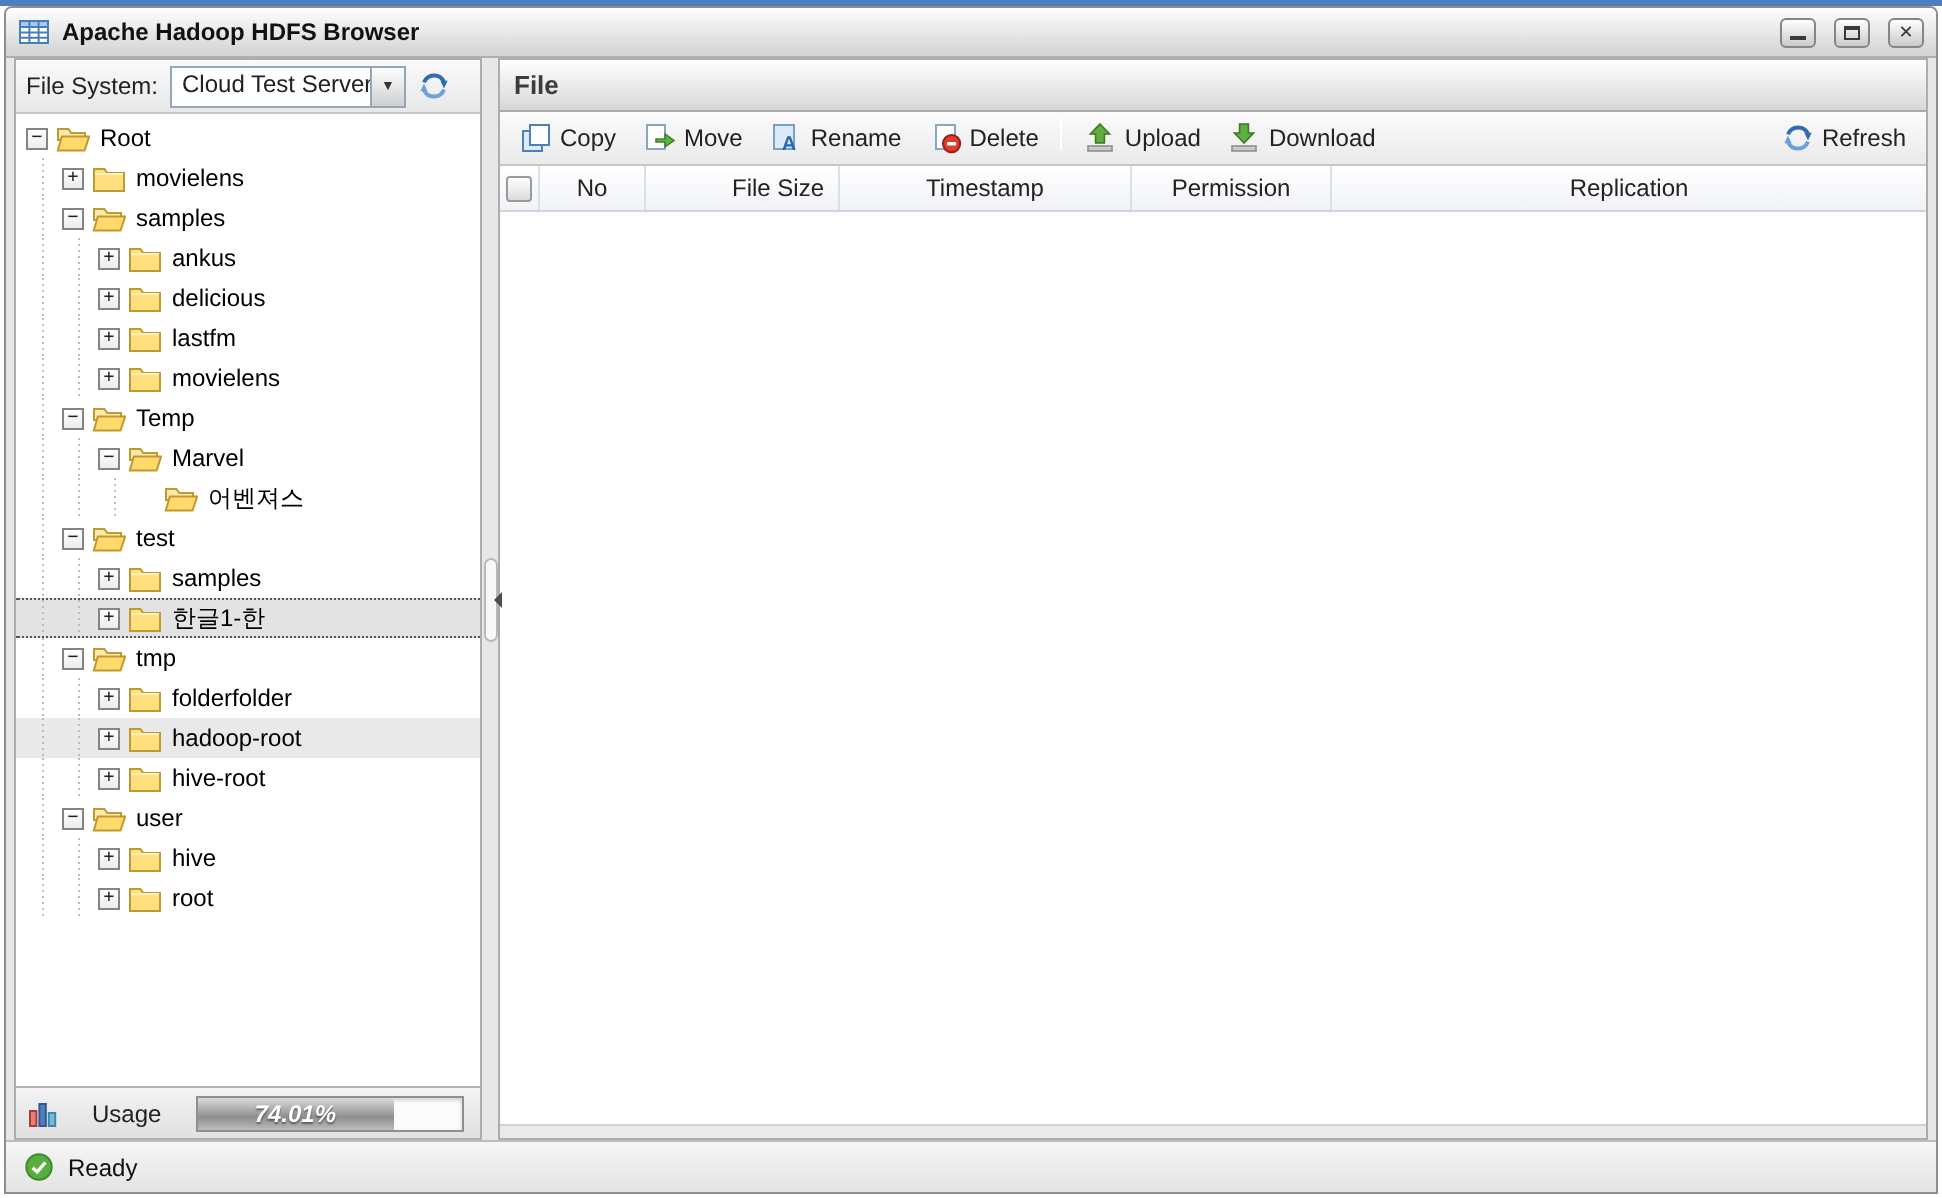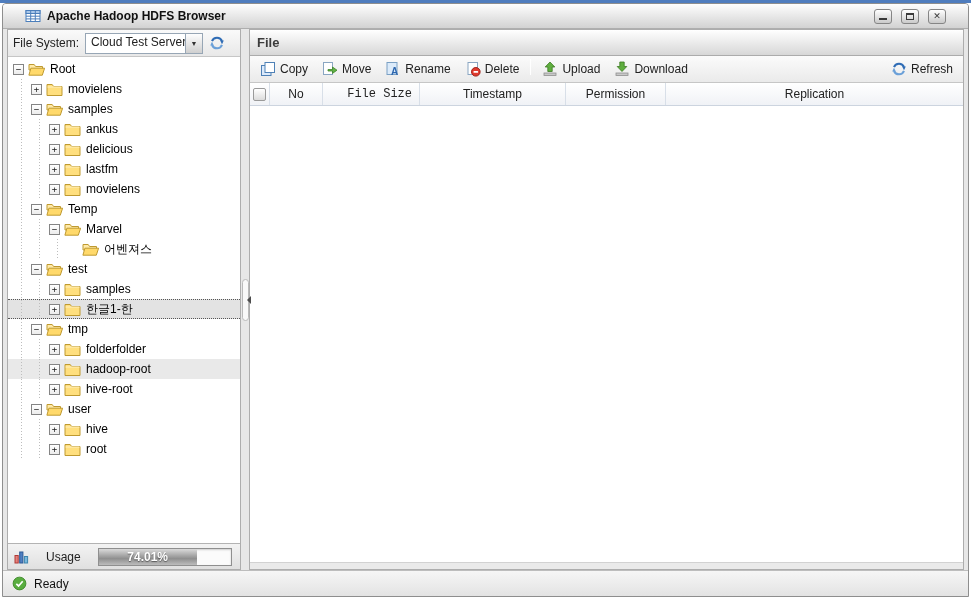--- a/index.html
+++ b/index.html
@@ -5,21 +5,21 @@
   * { margin:0; padding:0; box-sizing:border-box; }
   html,body { width:971px; height:599px; background:#fff; overflow:hidden;
     font-family:"Liberation Sans", sans-serif; }
   .top-strip { position:absolute; top:0; left:0; width:971px; height:3px; background:#4f7dbe; }
   .window { position:absolute; top:3px; left:2px; right:2px; bottom:2px;
     background:#e7e7e7; border:1px solid #8e8e8e; border-radius:4px 4px 0 0;
     display:flex; flex-direction:column; overflow:hidden; }
 
   
   .titlebar { height:25px; flex:none; display:flex; align-items:center; gap:6px;
-    padding:0 22px; background:linear-gradient(#fefefe,#d2d2d2); border-bottom:1px solid #aeaeae; }
+    padding:0 6px; background:linear-gradient(#fefefe,#d2d2d2); border-bottom:1px solid #aeaeae; }
   .title-text { flex:1; font-size:12px; font-weight:bold; color:#111; }
   .win-btn { width:18px; height:15px; border:1px solid #858585; border-radius:3px;
     background:linear-gradient(#ffffff,#cacaca); margin-left:3px; display:inline-flex;
     align-items:center; justify-content:center; cursor:pointer; }
   .glyph-min { width:8px; height:2px; background:#3a3a3a; margin-top:5px; }
   .glyph-max { width:8px; height:7px; border:1px solid #3a3a3a; border-top-width:2px; }
   .glyph-close { font-size:9px; color:#3a3a3a; line-height:9px; }
 
   
   .main { flex:1; display:flex; min-height:0; padding:0 4px; }
@@ -64,40 +64,40 @@
     text-align:center; color:#222; font-family:"DejaVu Sans Mono",monospace; cursor:pointer; }
   .expander.none { border:none; background:none; cursor:default; }
   .folder-ico { flex:none; width:17px; height:14px; margin-right:5px; display:inline-flex; }
   .tree-label { padding-right:6px; }
 
   
   .usage-bar { height:26px; flex:none; display:flex; align-items:center; gap:17px;
     padding:0 8px 0 6px; border-top:1px solid #b3b3b3;
     background:linear-gradient(#f3f3f3,#e0e0e0); font-size:12px; color:#222;justify-content:center; }
   .progress { flex:1; height:18px; border:1px solid #8f8f8f; background:#fbfbfb;
-    box-shadow:inset 0 1px 2px rgba(0,0,0,.18); }
+    box-shadow:inset 0 1px 2px rgba(0,0,0,.18);font-style:italic; }
   .progress-fill { height:100%; width:0; background:linear-gradient(#dadada,#8f8f8f 60%,#bcbcbc);
     display:flex; align-items:center; justify-content:center; color:#fff; font-weight:bold;
     font-size:12px; text-shadow:0 1px 1px rgba(0,0,0,.45); }
 
   
   .toolbar { height:27px; flex:none; display:flex; align-items:center; gap:2px; padding:0 4px;
     background:linear-gradient(#fbfbfb,#eaeaea); border-bottom:1px solid #c6c6c6; }
   .tb-btn { display:flex; align-items:center; gap:4px; padding:2px 6px; border-radius:3px;
     font-size:12px; color:#222; cursor:pointer; }
   .tb-sep { width:1px; height:16px; background:#b5b5b5; border-right:1px solid #fff; margin:0 3px; flex:none; }
   .tb-spacer { flex:1; }
 
   
   .grid-header { height:23px; flex:none; display:flex;
     background:linear-gradient(#ffffff,#f0f2f6); border-bottom:1px solid #ccd4df; }
   .gh-cell { border-right:1px solid #d8dfe8; display:flex; align-items:center;
     padding:0 7px; font-size:12px; color:#222; cursor:pointer; white-space:nowrap; }
   .gh-cell.align-center { justify-content:center; }
-  .gh-cell.align-right { justify-content:flex-end;font-family:Liberation Mono, monospace; }
+  .gh-cell.align-right { justify-content:flex-end; }
   .gh-cell.flex { flex:1; border-right:none; }
   .checkbox { width:13px; height:13px; border:1px solid #9a9a9a; border-radius:2px;
     background:linear-gradient(#ffffff,#dcdcdc); flex:none; cursor:pointer; }
   .grid-body { flex:1; min-height:0; background:#fff; }
   .grid-footer { height:7px; flex:none; background:#eaeaea; border-top:1px solid #d2d2d2; }
 
   
   .statusbar { height:26px; flex:none; display:flex; align-items:center; gap:7px; padding:0 9px;
     border-top:1px solid #bdbdbd; background:linear-gradient(#f6f6f6,#e3e3e3);
     font-size:12px; color:#111; }

